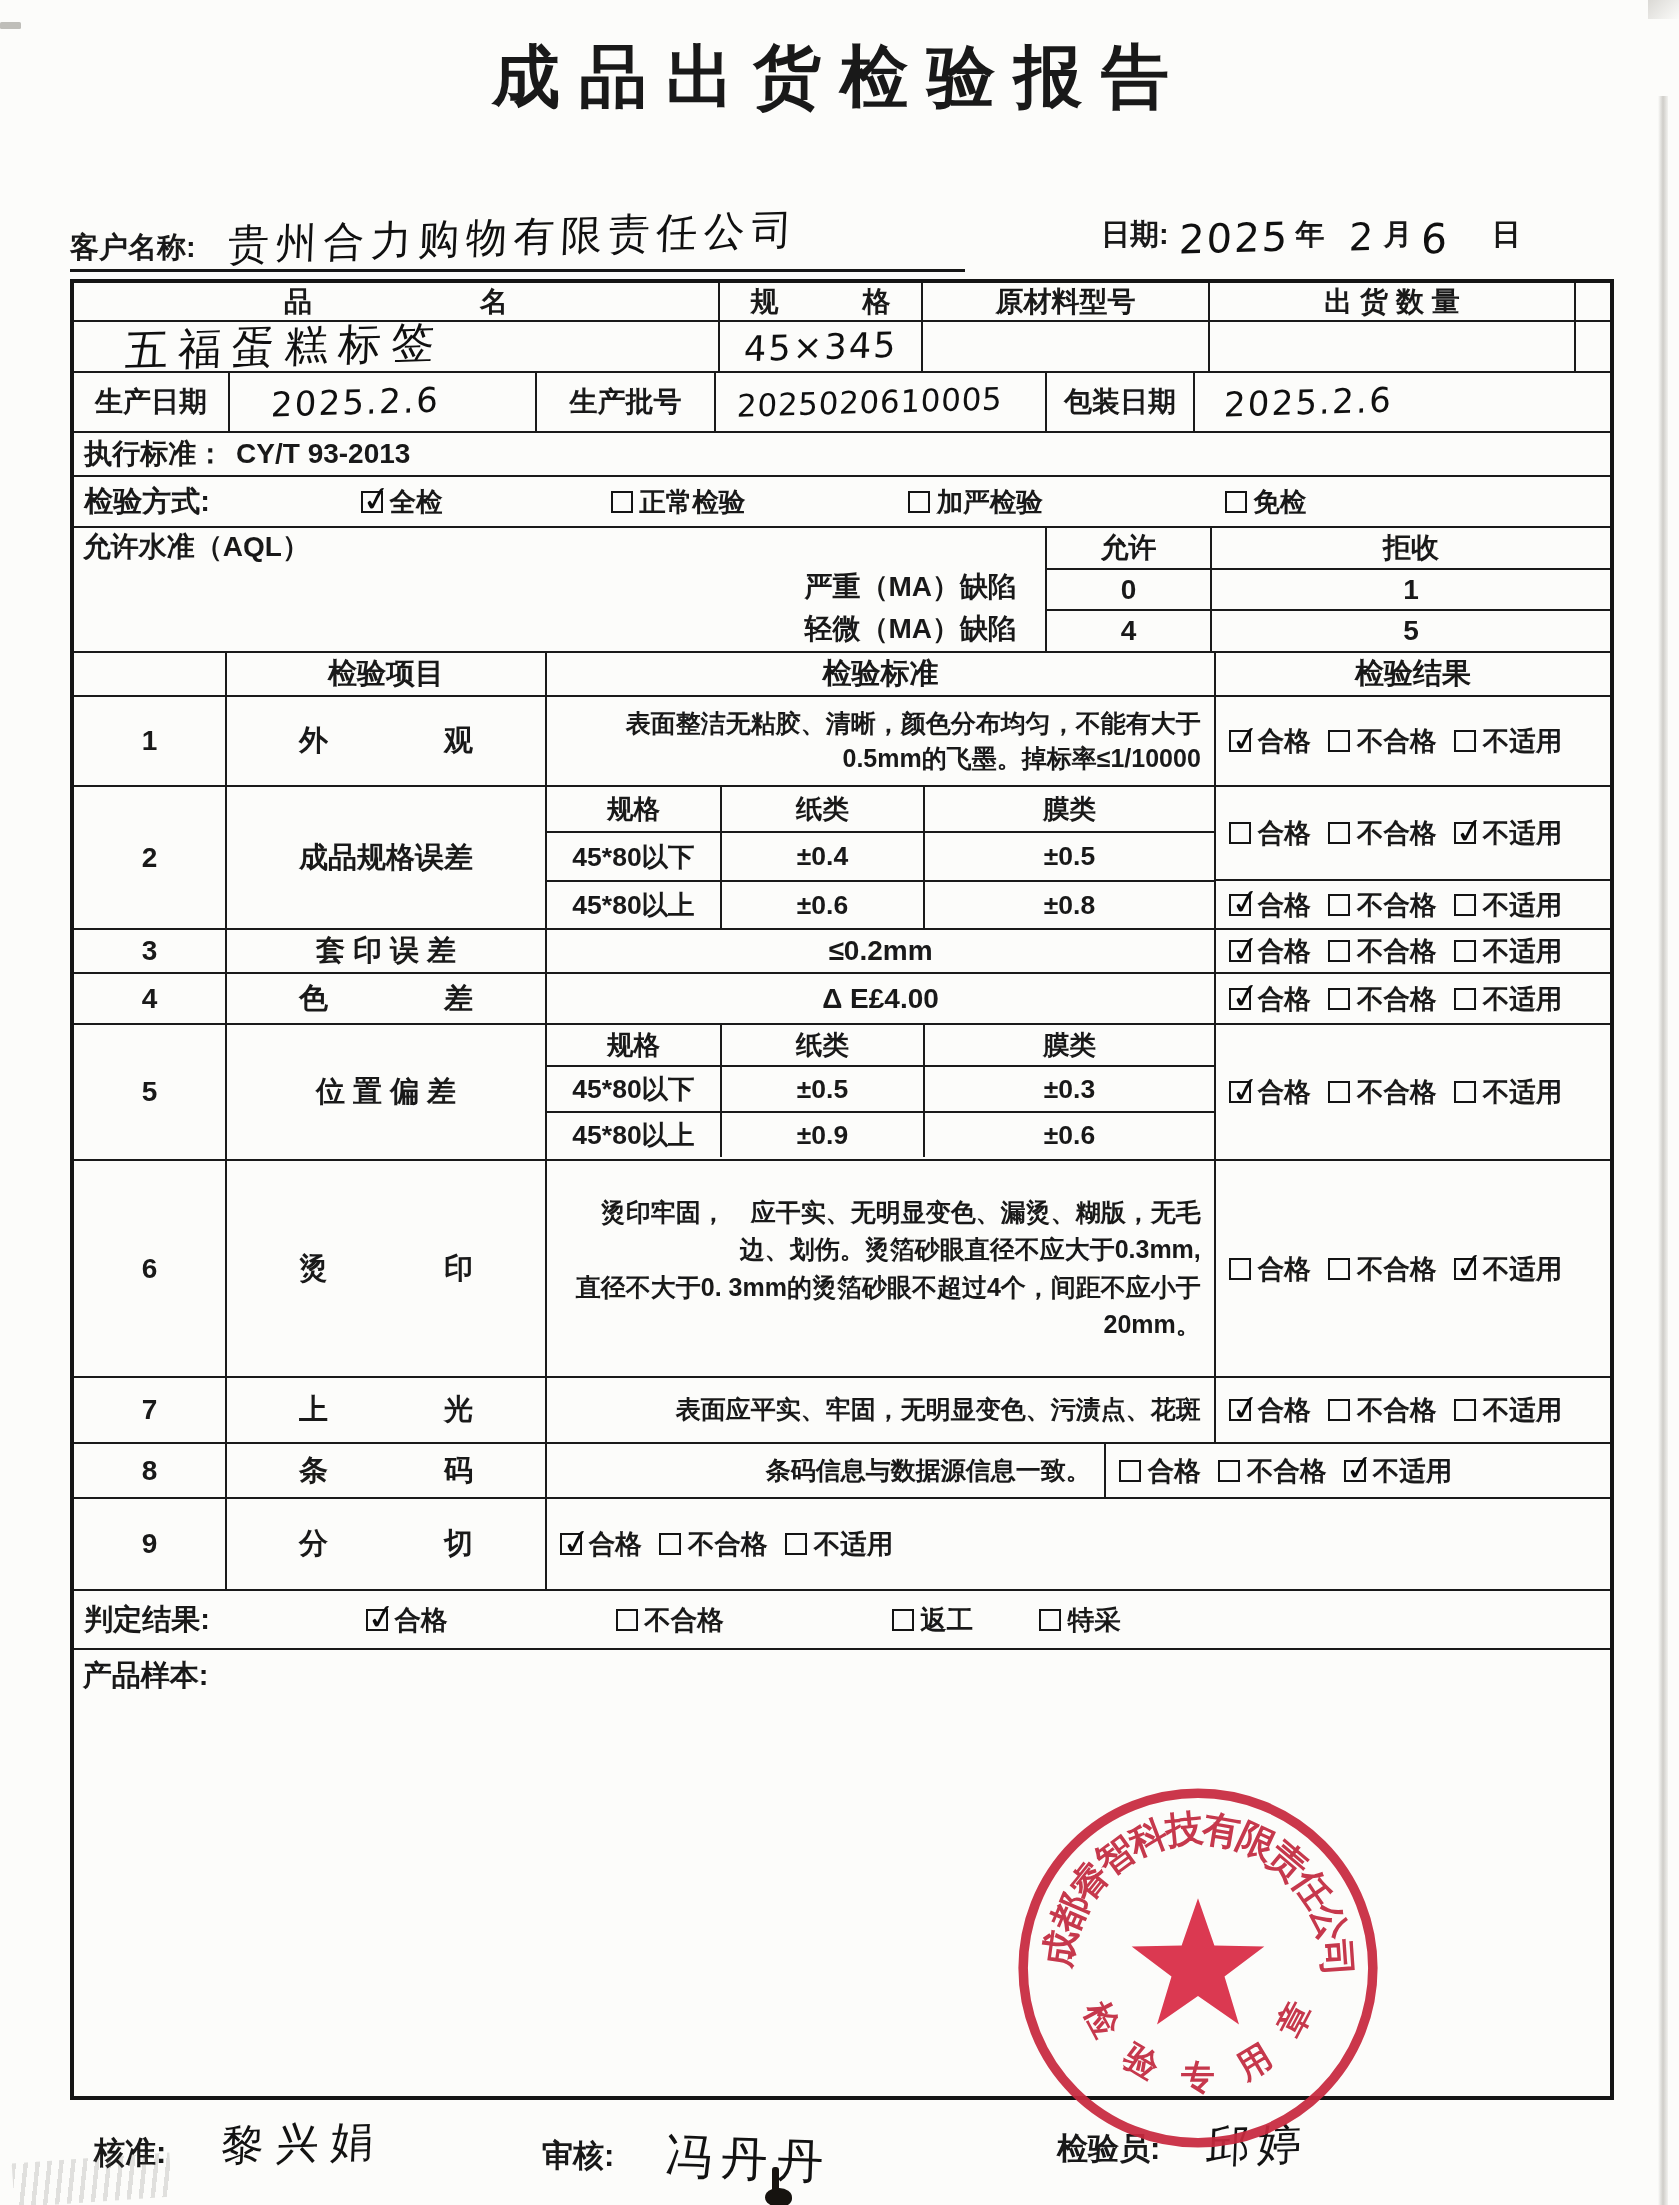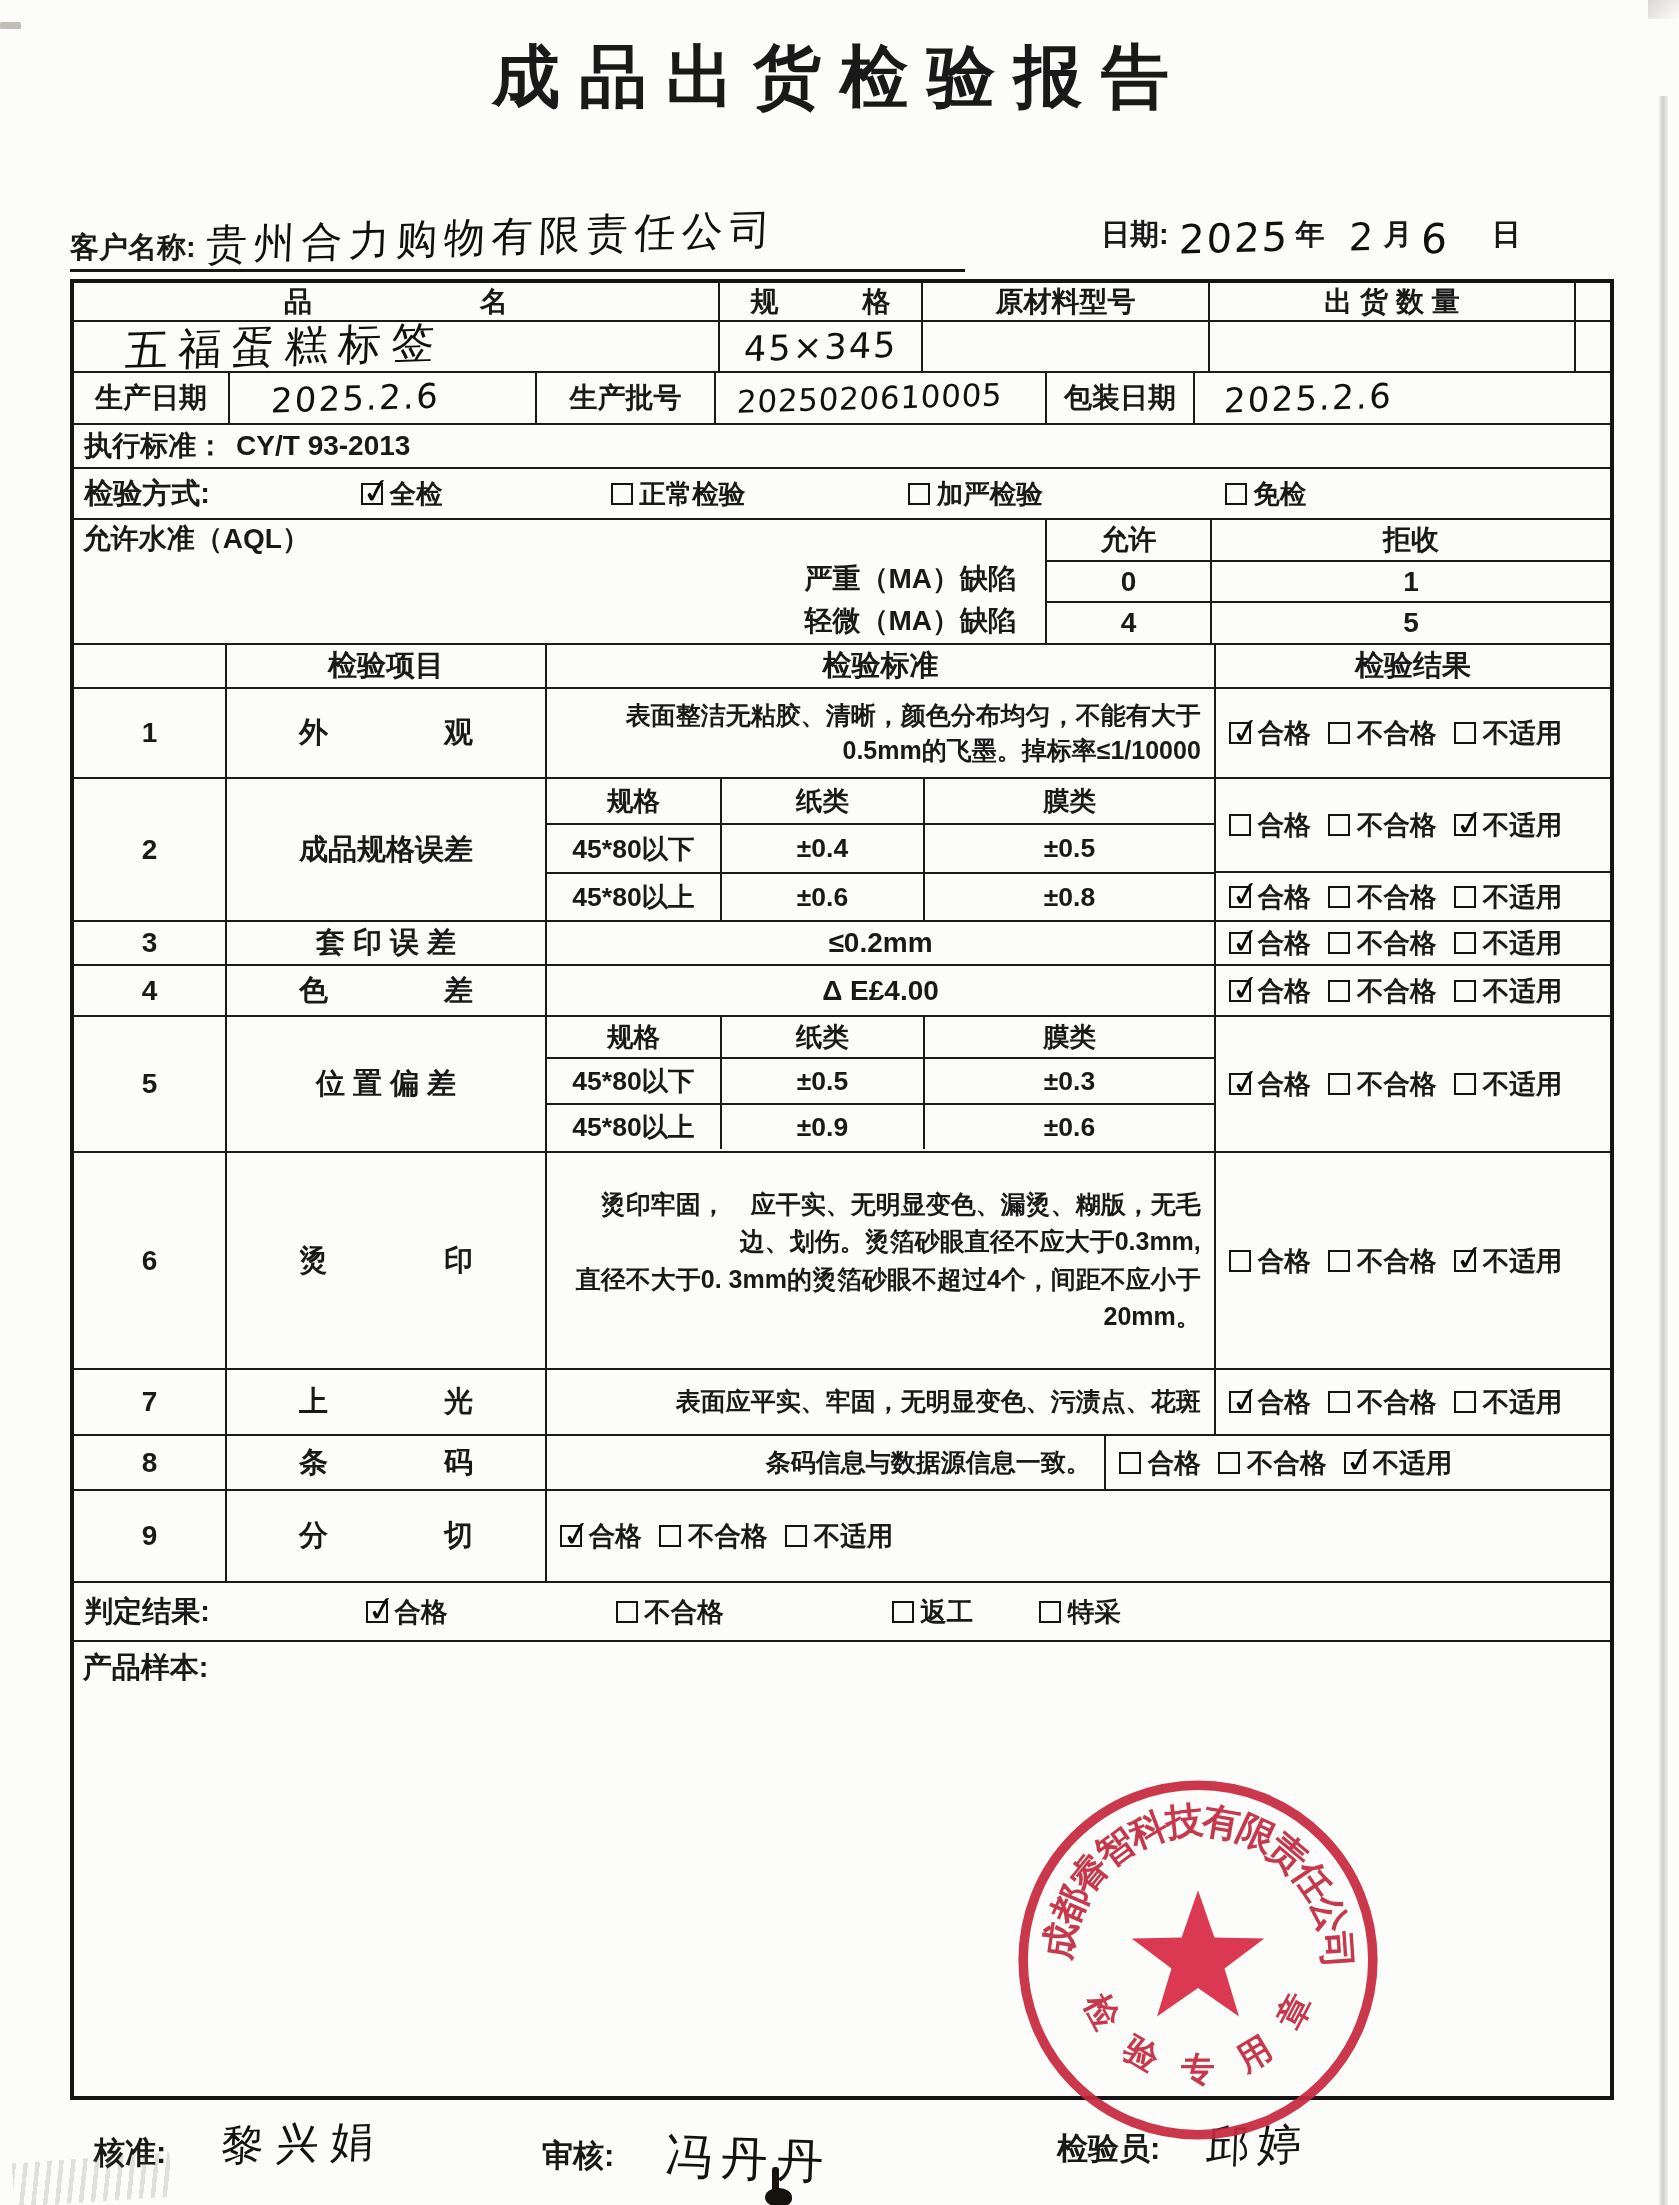--- a/index.html
+++ b/index.html
@@ -2,21 +2,21 @@
 <html lang="zh" style="font-size:11.8px"><head>
 <meta charset="utf-8">
 <style>
   *{box-sizing:border-box;margin:0;padding:0}
   body{background:#e8e6e2;font-family:"Liberation Sans",sans-serif;color:#191919}
   .sheet{position:relative;width:1680px;height:2205px;background:#fcfcfa;overflow:hidden}
   .title{position:absolute;left:0;top:32px;width:100%;text-align:center;
          font-family:"Liberation Serif",serif;font-size:68px;font-weight:700;letter-spacing:19px}
   
   .cust-line{position:absolute;left:70px;top:204px;width:895px;height:68px;
-             border-bottom:3.7px solid #171717;display:flex;align-items:flex-end;gap:10px;padding-bottom:1.5px}
+             border-bottom:3.7px solid #171717;display:flex;align-items:flex-end;gap:32px;padding-bottom:1.5px}
   .lab{font-size:29px;font-weight:600;white-space:nowrap}
   .date-line{position:absolute;left:1101px;top:215px;display:flex;align-items:flex-start;white-space:nowrap}
   
   .hand{font-family:"DejaVu Sans",sans-serif;font-weight:400;color:#101010;display:inline-block;
         transform:rotate(-1.6deg) skewX(-4deg);letter-spacing:2.2px}
   
   .tbl{position:absolute;left:70px;top:279px;width:1544px;height:1821px;
        border:4.4px solid #151515;display:flex;flex-direction:column}
   .row{display:flex;border-top:2.9px solid #1a1a1a;flex:0 0 auto;min-height:0}
   .tbl>.row:first-child{border-top:none}
@@ -109,21 +109,21 @@
         <span class="hand" style="font-size:43px;letter-spacing:10.3px">五福蛋糕标签</span>
       </div>
       <div class="c" style="width:203px">
         <span class="hand" style="font-size:35px">45×345</span>
       </div>
       <div class="c" style="width:287px"></div>
       <div class="c" style="width:366px"></div>
       <div class="c" style="flex:1"></div>
     </div>
 
-    <div class="row" style="height:52px">
+    <div class="row" style="height:60px">
       <div class="c p38" style="width:154px">生产日期</div>
       <div class="c left" style="width:307px;padding-left:41px">
         <span class="hand" style="font-size:34px">2025.2.6</span>
       </div>
       <div class="c p38" style="width:179px">生产批号</div>
       <div class="c left" style="width:331px;padding-left:20.6px">
         <span class="hand" style="font-size:31px;letter-spacing:0.7px">2025020610005</span>
       </div>
       <div class="c p38" style="width:148px">包装日期</div>
       <div class="c left" style="flex:1;padding-left:29px">

